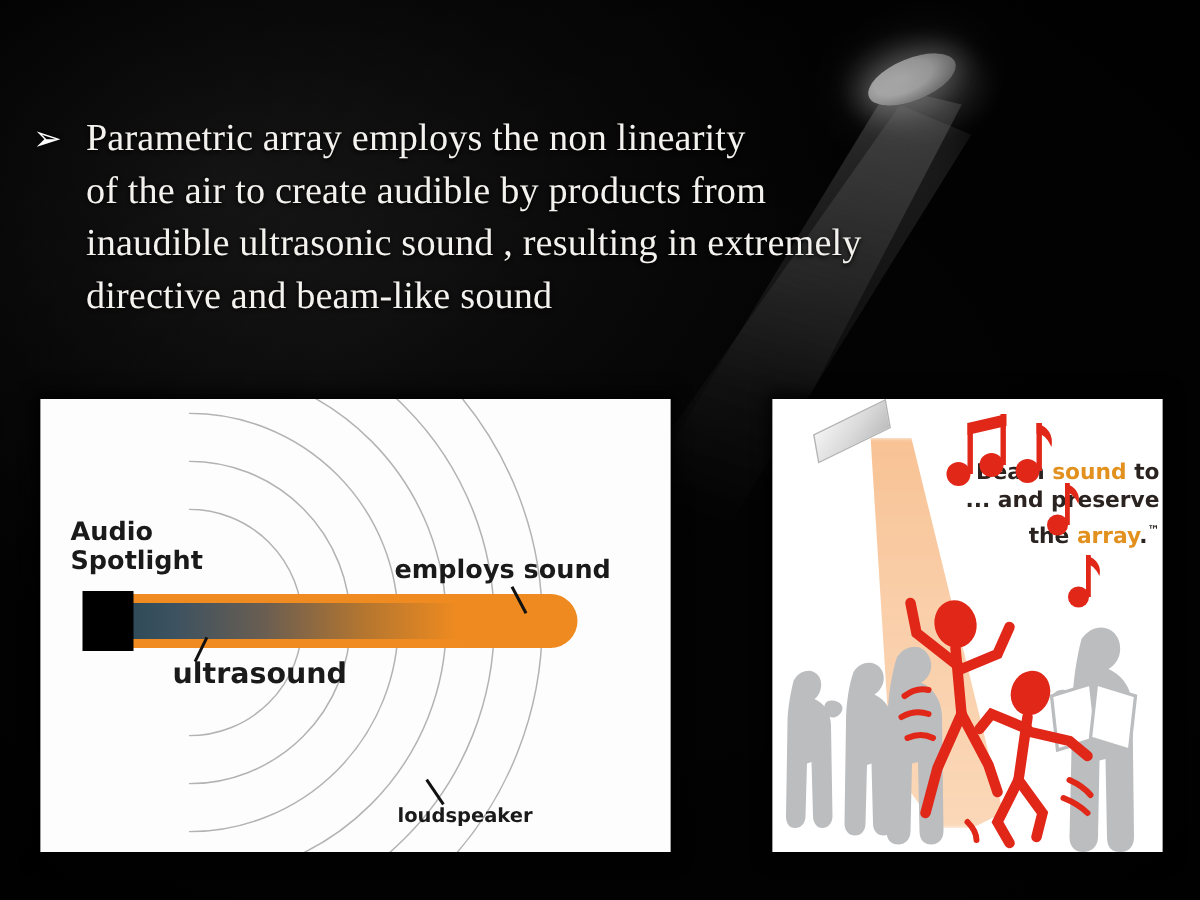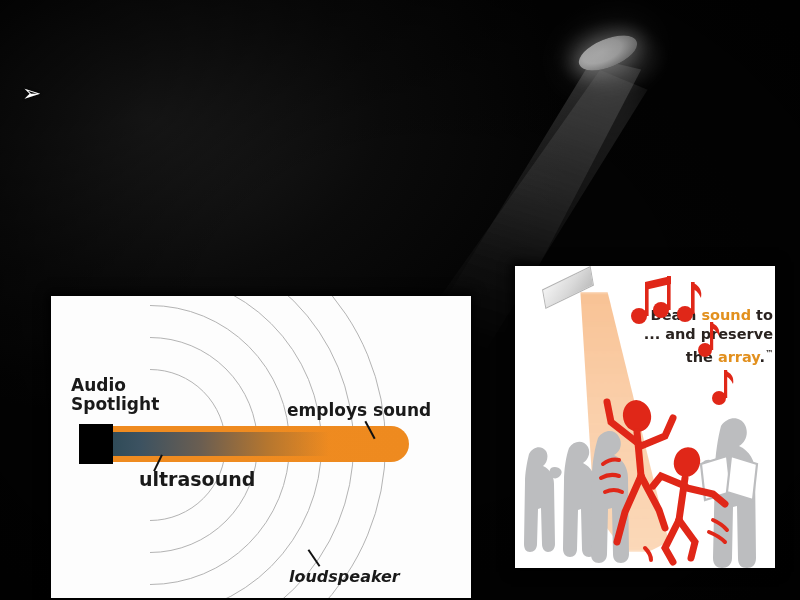--- a/index.html
+++ b/index.html
@@ -101,21 +101,21 @@
     white-space: pre-line;
   }
 
   
   .panel {
     position: absolute;
     background: #ffffff;
     box-shadow: 0 0 10px 4px rgba(0,0,0,0.85);
     overflow: hidden;
   }
-  #panel-left  { left: 51px;  top: 266px; width: 420px; height: 302px; margin-top: 30px; }
+  #panel-left  { left: 27px;  top: 266px; width: 420px; height: 302px; }
   #panel-right { left: 515px; top: 266px; width: 260px; height: 302px; }
 
   
   .ls-stage { position: absolute; inset: 0; background: #fdfdfd; }
 
   .arc {
     position: absolute;
     border: 1.6px solid #b3b3b3;
     border-radius: 50%;
     background: transparent;
@@ -151,21 +151,21 @@
   .lbl {
     position: absolute;
     font-family: "DejaVu Sans", sans-serif;
     font-weight: bold;
     color: #1a1a1a;
     white-space: pre-line;
   }
   #lbl-audio-spotlight { left: 20px; top: 80px; font-size: 17px; line-height: 19px; }
   #lbl-audible-sound   { left: 236px; top: 104px; font-size: 17px; }
   #lbl-ultrasound      { left: 88px;  top: 172px; font-size: 19px; }
-  #lbl-loudspeaker     { left: 238px; top: 271px; font-size: 16px; font-style: italic; }
+  #lbl-loudspeaker     { left: 238px; top: 271px; font-size: 13px; }
 
   .leader { position: absolute; background: #111; }
   #leader-audible   { left: 318px; top: 124px; width: 2px; height: 20px; transform: rotate(-28deg); }
   #leader-ultra     { left: 106px; top: 158px; width: 2px; height: 18px; transform: rotate(26deg); }
   #leader-loud      { left: 262px; top: 252px; width: 2px; height: 20px; transform: rotate(-34deg); }
 
   
   .rs-stage { position: absolute; inset: 0; background: #ffffff; }
   .rs-emitter {
     position: absolute;
@@ -205,20 +205,24 @@
 
   <div class="bg-base"></div>
   <div class="lamp-cone2"></div>
   <div class="lamp-cone"></div>
   <div class="lamp-glow"></div>
   <div class="lamp"></div>
   <div class="bg-vignette"></div>
 
   <div class="bullet-block">
     <div class="bullet-marker">➢</div>
+    <div class="bullet-text">Parametric array employs the non linearity
+of the air to create audible by products from
+inaudible ultrasonic sound , resulting in extremely
+directive and beam-like sound</div>
   </div>
 
   <div class="panel" id="panel-left">
     <div class="ls-stage">
 
       <div class="arc" style="left:23px;  top:73px;  width:150px; height:150px;"></div>
       <div class="arc" style="left:-9px;  top:41px;  width:214px; height:214px;"></div>
       <div class="arc" style="left:-41px; top:9px;   width:278px; height:278px;"></div>
       <div class="arc" style="left:-73px; top:-23px; width:342px; height:342px;"></div>
       <div class="arc" style="left:-105px;top:-55px; width:406px; height:406px;"></div>

